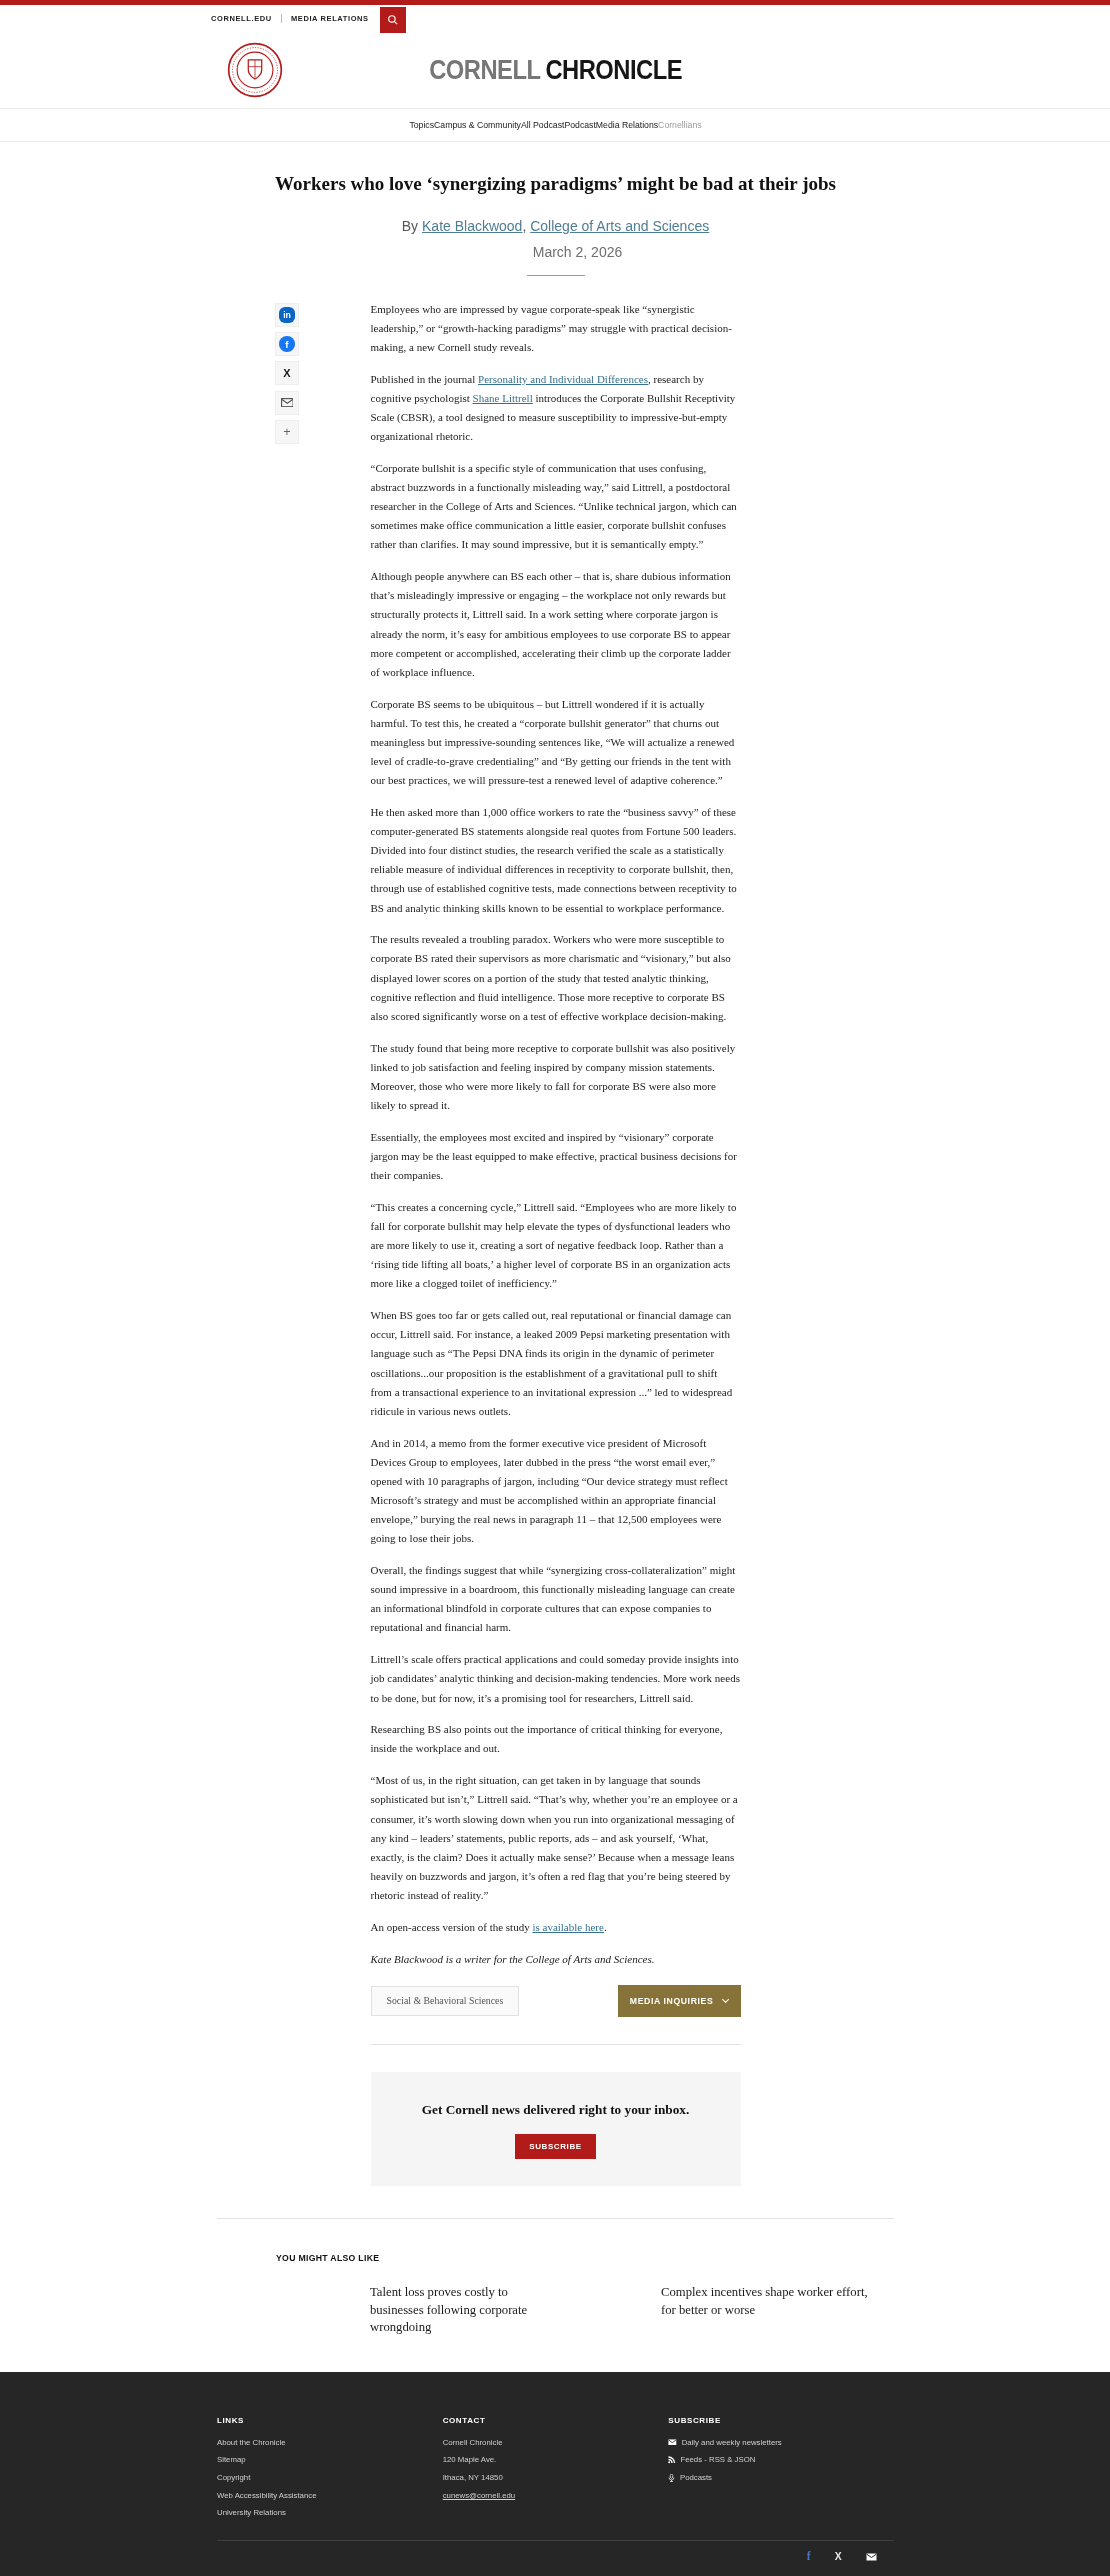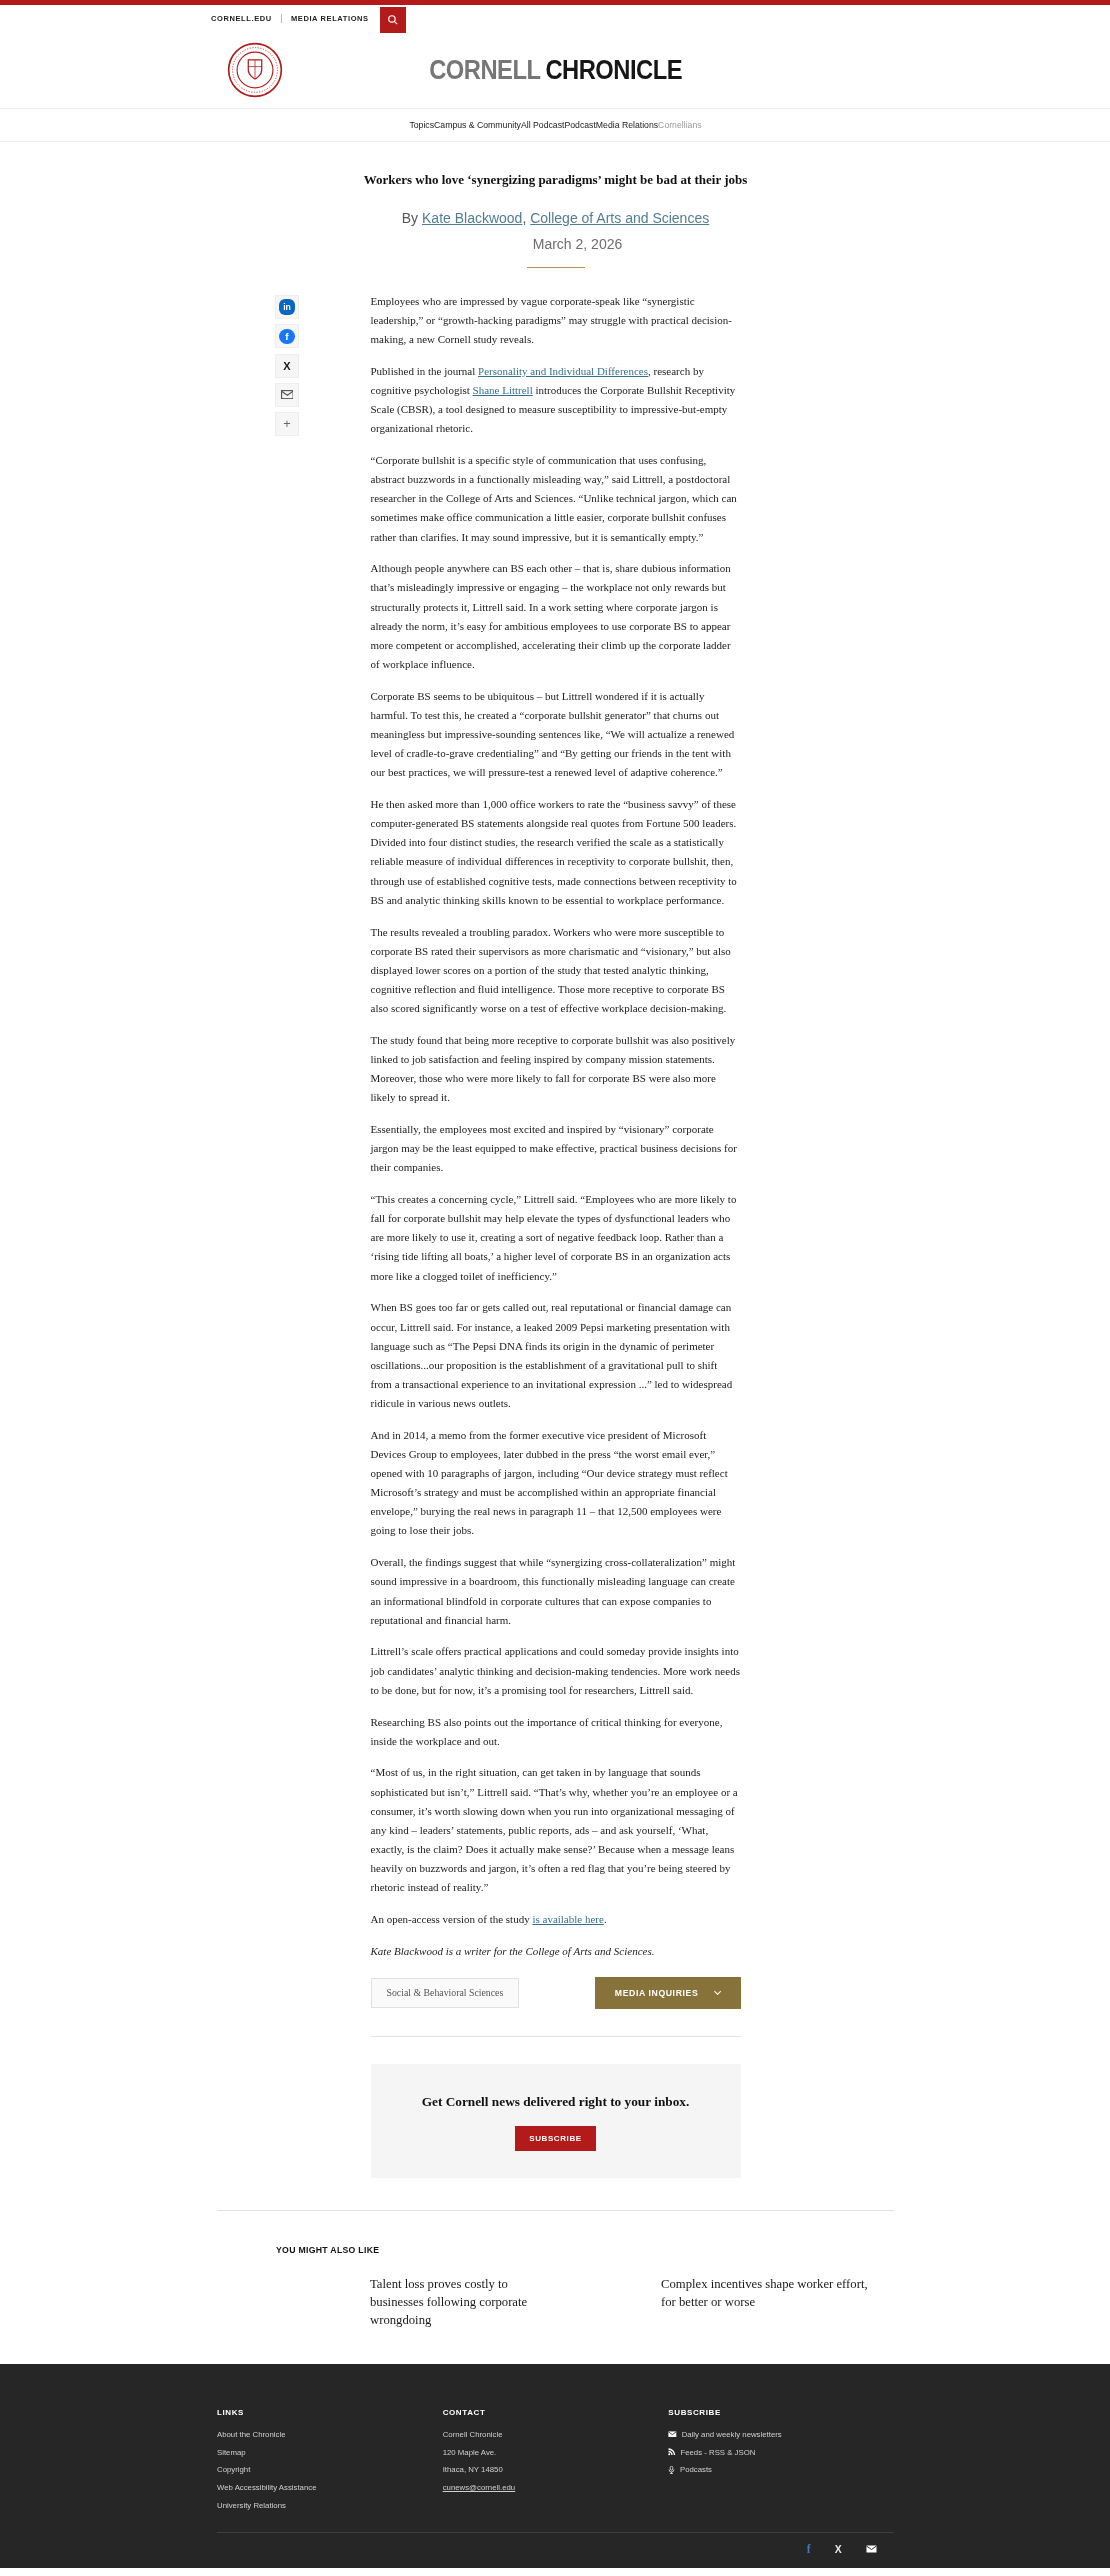--- a/index.html
+++ b/index.html
@@ -28,21 +28,21 @@
   .brand-dark{color:#161616;}
 
   
   .mainnav{border-top:0.6px solid #ececec;border-bottom:0.6px solid #ececec;background:#fff;}
   .nav-inner{display:flex;justify-content:center;align-items:center;height:32px;}
   .nav-item{font-size:8.7px;color:#222;text-decoration:none;cursor:pointer;}
   .nav-item.muted{color:#9b9b9b;}
 
   
   .article-header{text-align:center;padding-top:30px;}
-  h1.article-title{font-family:"Liberation Serif",serif;font-weight:600;font-size:13px;line-height:1.3;color:#111;width:567px;margin:0 auto;}
+  h1.article-title{font-family:"Liberation Serif",serif;font-weight:600;font-size:19px;line-height:1.3;color:#111;width:567px;margin:0 auto;}
   .byline{margin-top:22px;font-size:14px;color:#555;}
   .byline a{color:var(--byline-link);text-decoration:underline;cursor:pointer;}
   .date{margin-top:9.3px;font-size:14px;color:#6e6e6e;margin-left:44px;}
   .gold-rule{width:58px;border-bottom:1.2px solid var(--gold);margin:15px auto 0;}
 
   
   .article-body{position:relative;margin-top:24px;}
   .article-col{width:370px;margin:0 auto;}
   .article-col p{font-family:"Liberation Serif",serif;font-size:11px;line-height:1.74;color:#222;margin:0 0 12.7px;}
   .article-col p a{color:var(--link);text-decoration:underline;cursor:pointer;}
@@ -52,21 +52,21 @@
   .share-rail{position:absolute;left:275px;top:3.5px;width:24px;display:flex;flex-direction:column;gap:5.2px;}
   .share-box{width:24px;height:24px;background:#f6f6f6;border:0.6px solid #eeeeee;display:flex;align-items:center;justify-content:center;cursor:pointer;}
   .li-badge{width:16px;height:16px;background:#0a66c2;border-radius:6px;color:#fff;font-size:8.7px;font-weight:bold;display:flex;align-items:center;justify-content:center;}
   .fb-badge{width:15.6px;height:15.6px;background:#1877f2;border-radius:50%;color:#fff;font-size:9.8px;font-weight:bold;display:flex;align-items:center;justify-content:center;}
   .x-glyph{font-size:11px;font-weight:bold;color:#1a1a1a;}
   .plus-glyph{font-size:12.7px;color:#666;}
 
   
   .tag-row{display:flex;justify-content:space-between;align-items:center;margin-top:16px;}
   .tag{display:inline-block;border:0.6px solid #e2e2e2;background:#fafafa;color:#555;font-family:"Liberation Serif",serif;font-size:9.8px;padding:8.7px 15px;cursor:pointer;}
-  .media-btn{background:var(--brown);border:none;color:#fff;font-family:"Liberation Sans",sans-serif;font-size:8.7px;font-weight:bold;letter-spacing:0.6px;padding:11px 20px;display:flex;align-items:center;gap:17px;cursor:pointer;}
+  .media-btn{background:var(--brown);border:none;color:#fff;font-family:"Liberation Sans",sans-serif;font-size:8.7px;font-weight:bold;letter-spacing:0.6px;padding:11px 12px;display:flex;align-items:center;gap:10px;cursor:pointer;}
   .chev{width:5.2px;height:5.2px;border-right:1.2px solid #fff;border-bottom:1.2px solid #fff;transform:rotate(45deg);position:relative;top:-1.2px;}
 
   .article-divider{border:none;border-top:0.6px solid #e3e3e3;width:370px;margin:27px auto 0;}
 
   
   .newsletter{background:#f5f5f5;margin-top:27px;padding:30px 23px 27px;text-align:center;}
   .nl-heading{font-family:"Liberation Serif",serif;font-size:13.3px;font-weight:600;color:#111;}
   .subscribe-btn{margin-top:16px;background:var(--red);border:none;color:#fff;font-size:8px;font-weight:bold;letter-spacing:0.6px;padding:8px 14px;cursor:pointer;}
 
   

